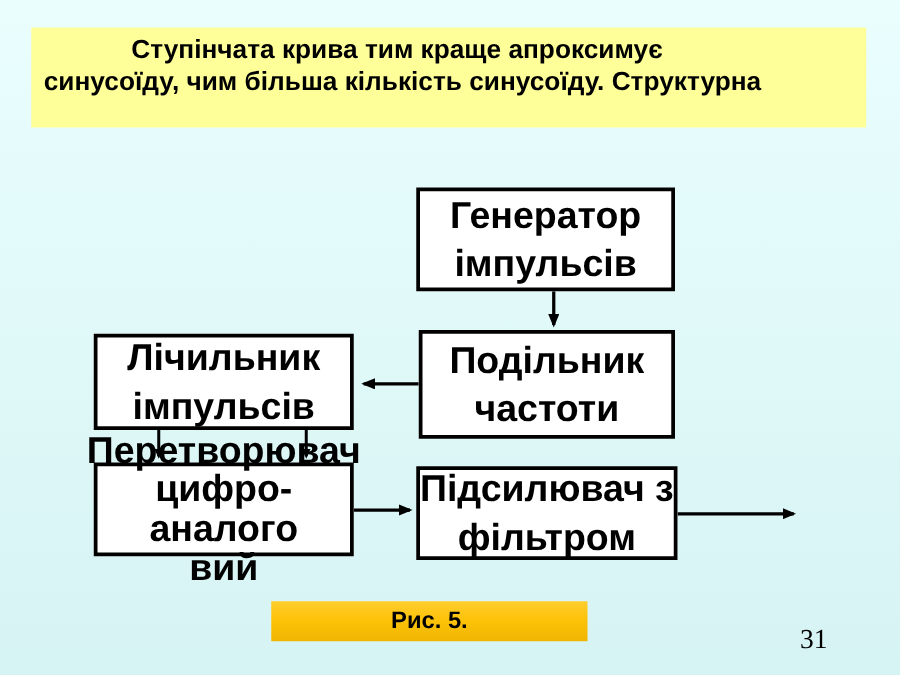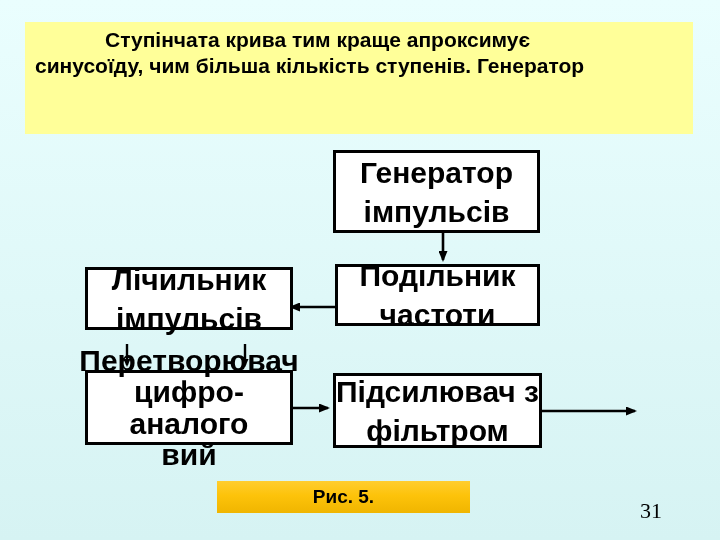--- a/index.html
+++ b/index.html
@@ -6,39 +6,39 @@
   body {
     width: 720px; height: 540px; overflow: hidden;
     font-family: "Liberation Sans", sans-serif;
   }
   .slide {
     position: relative; width: 720px; height: 540px;
     background: linear-gradient(180deg, #EAFEFE 0%, #DFF8F8 55%, #D6F3F3 100%);
   }
   
   .intro {
-    position: absolute; left: 25px; top: 22px; width: 668px; height: 112px;
+    position: absolute; left: 25px; top: 22px; width: 668px; height: 80px;
     background: #FFFF99; box-sizing: border-box;
     padding: 5px 12px 0 10px;
     font-weight: bold; font-size: 21px; line-height: 26px; color: #000;
   }
   .intro .line { white-space: nowrap; }
   .intro .indent { text-indent: 70px; }
   
   .box {
     position: absolute; box-sizing: border-box;
     background: #FFFFFF; border: 3px solid #000;
     display: flex; align-items: center; justify-content: center;
     text-align: center; font-weight: bold; font-size: 30px; color: #000;
   }
   .box span { white-space: pre-line; line-height: 1.3; }
   .box.gen     { left: 333px; top: 150px; width: 207px; height: 83px; }
-  .box.counter { left: 75px;  top: 267px; width: 208px; height: 63px; margin-left: 10px; }
-  .box.divider { left: 335px; top: 264px; width: 205px; height: 62px; }
-  .box.dac     { left: 85px;  top: 370px; width: 208px; height: 75px; }
+  .box.counter { left: 75px;  top: 267px; width: 208px; height: 77px; }
+  .box.divider { left: 335px; top: 264px; width: 205px; height: 87px; }
+  .box.dac     { left: 75px;  top: 370px; width: 208px; height: 75px; }
   .box.dac span { line-height: 1.04; }
   .box.amp     { left: 333px; top: 373px; width: 209px; height: 75px; }
   
   .outlabel {
     position: absolute; left: 572px; top: 345px; width: 100px; height: 52px;
     background: #FEFEF8;
     display: flex; align-items: center; justify-content: center;
     font-weight: bold; font-size: 24px; color: #000;
   }
   
@@ -61,21 +61,21 @@
     font-size: 22px; color: #000;
   }
 </style>
 </head>
 <body>
 
 <div class="slide">
 
   <div class="intro">
     <div class="line indent">Ступінчата крива тим краще апроксимує</div>
-    <div class="line">синусоїду, чим більша кількість ступенів. Генератор</div>
+    <div class="line">синусоїду, чим більша кількість синусоїду. Структурна</div>
   </div>
 
   <svg class="connectors" viewBox="0 0 720 540" xmlns="http://www.w3.org/2000/svg">
     <defs>
       <marker id="ah" markerWidth="11" markerHeight="9" refX="9" refY="4.5" orient="auto" markerUnits="userSpaceOnUse">
         <path d="M0,0 L11,4.5 L0,9 z" fill="#000"></path>
       </marker>
       <marker id="ahs" markerWidth="8" markerHeight="7" refX="6" refY="3.5" orient="auto" markerUnits="userSpaceOnUse">
         <path d="M0,0 L8,3.5 L0,7 z" fill="#000"></path>
       </marker>

